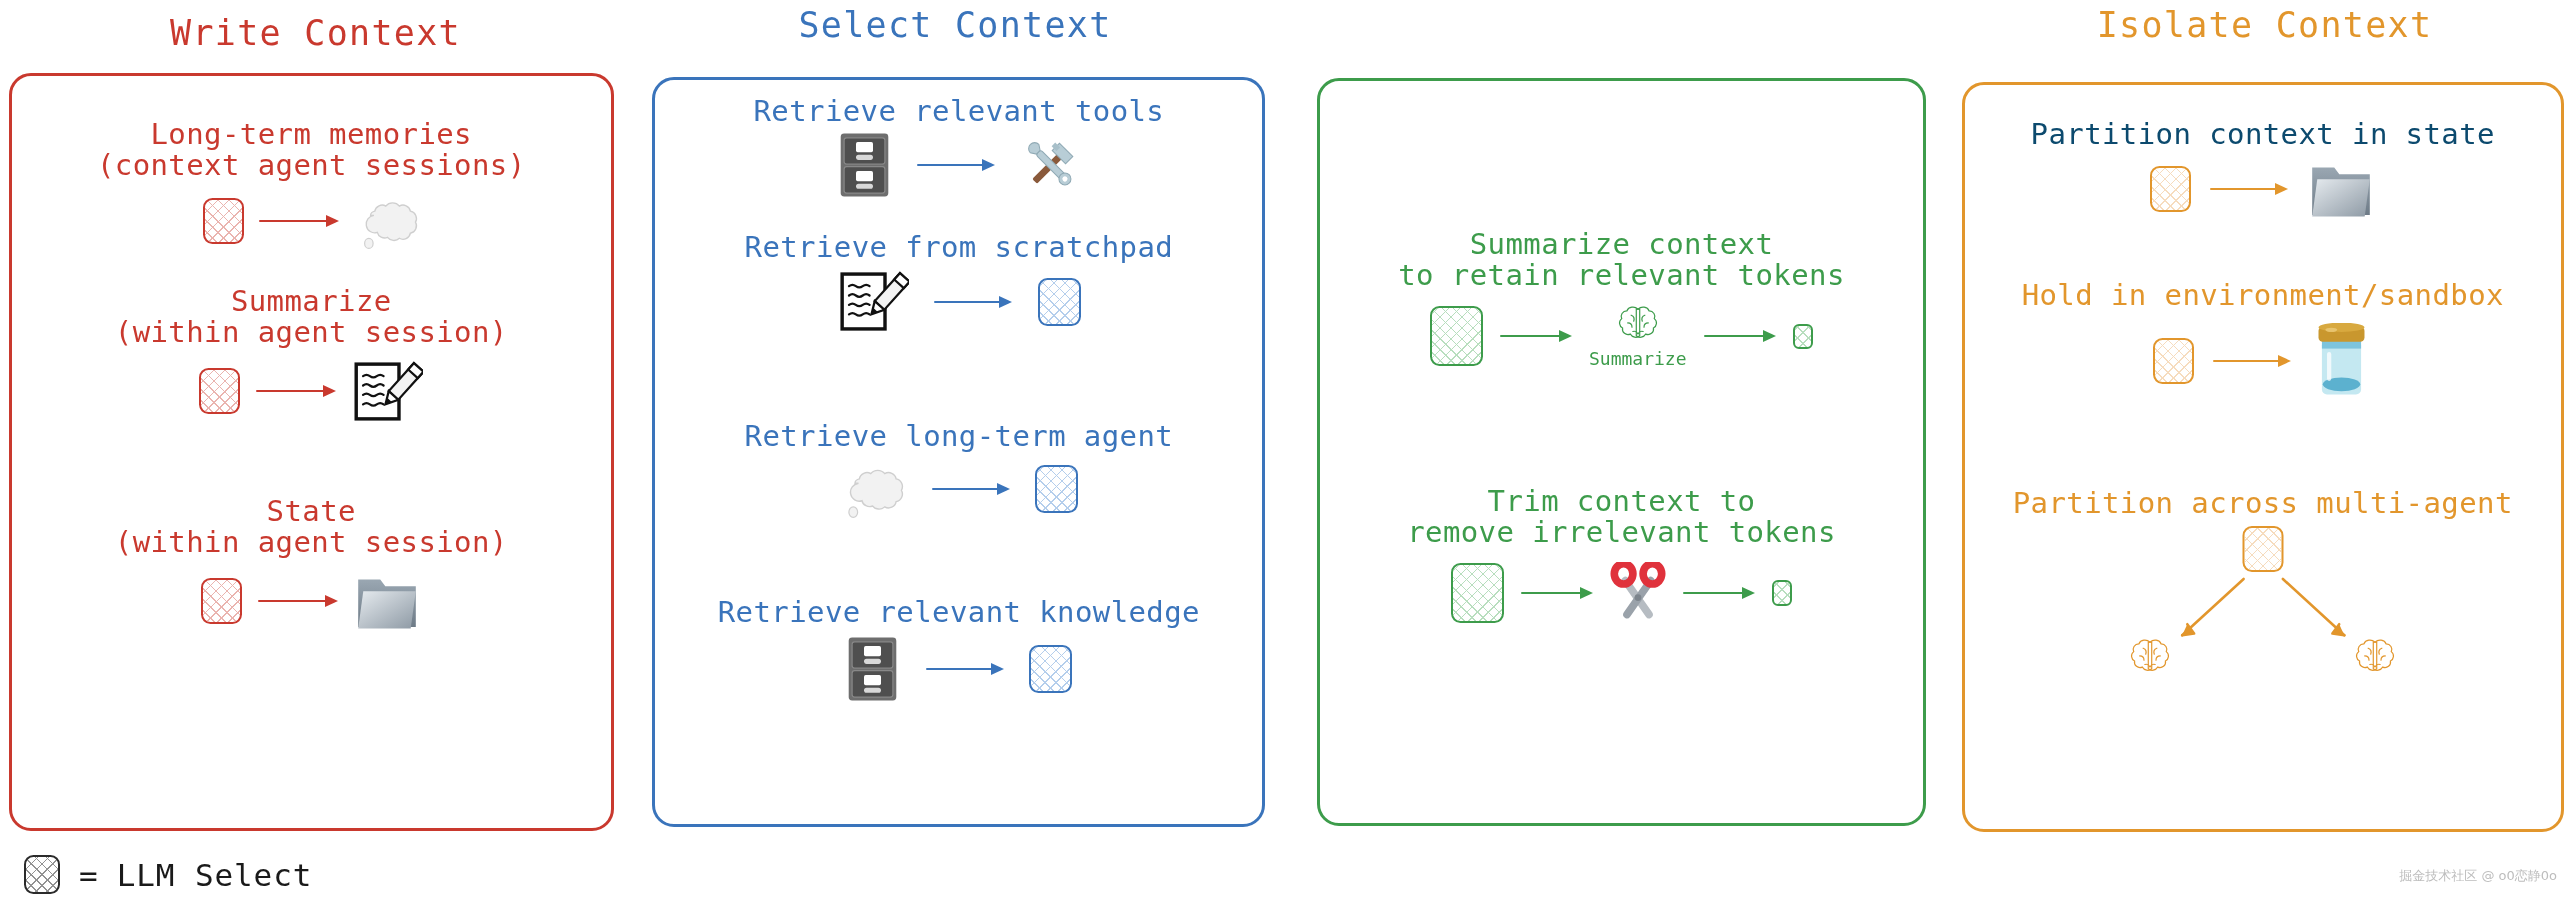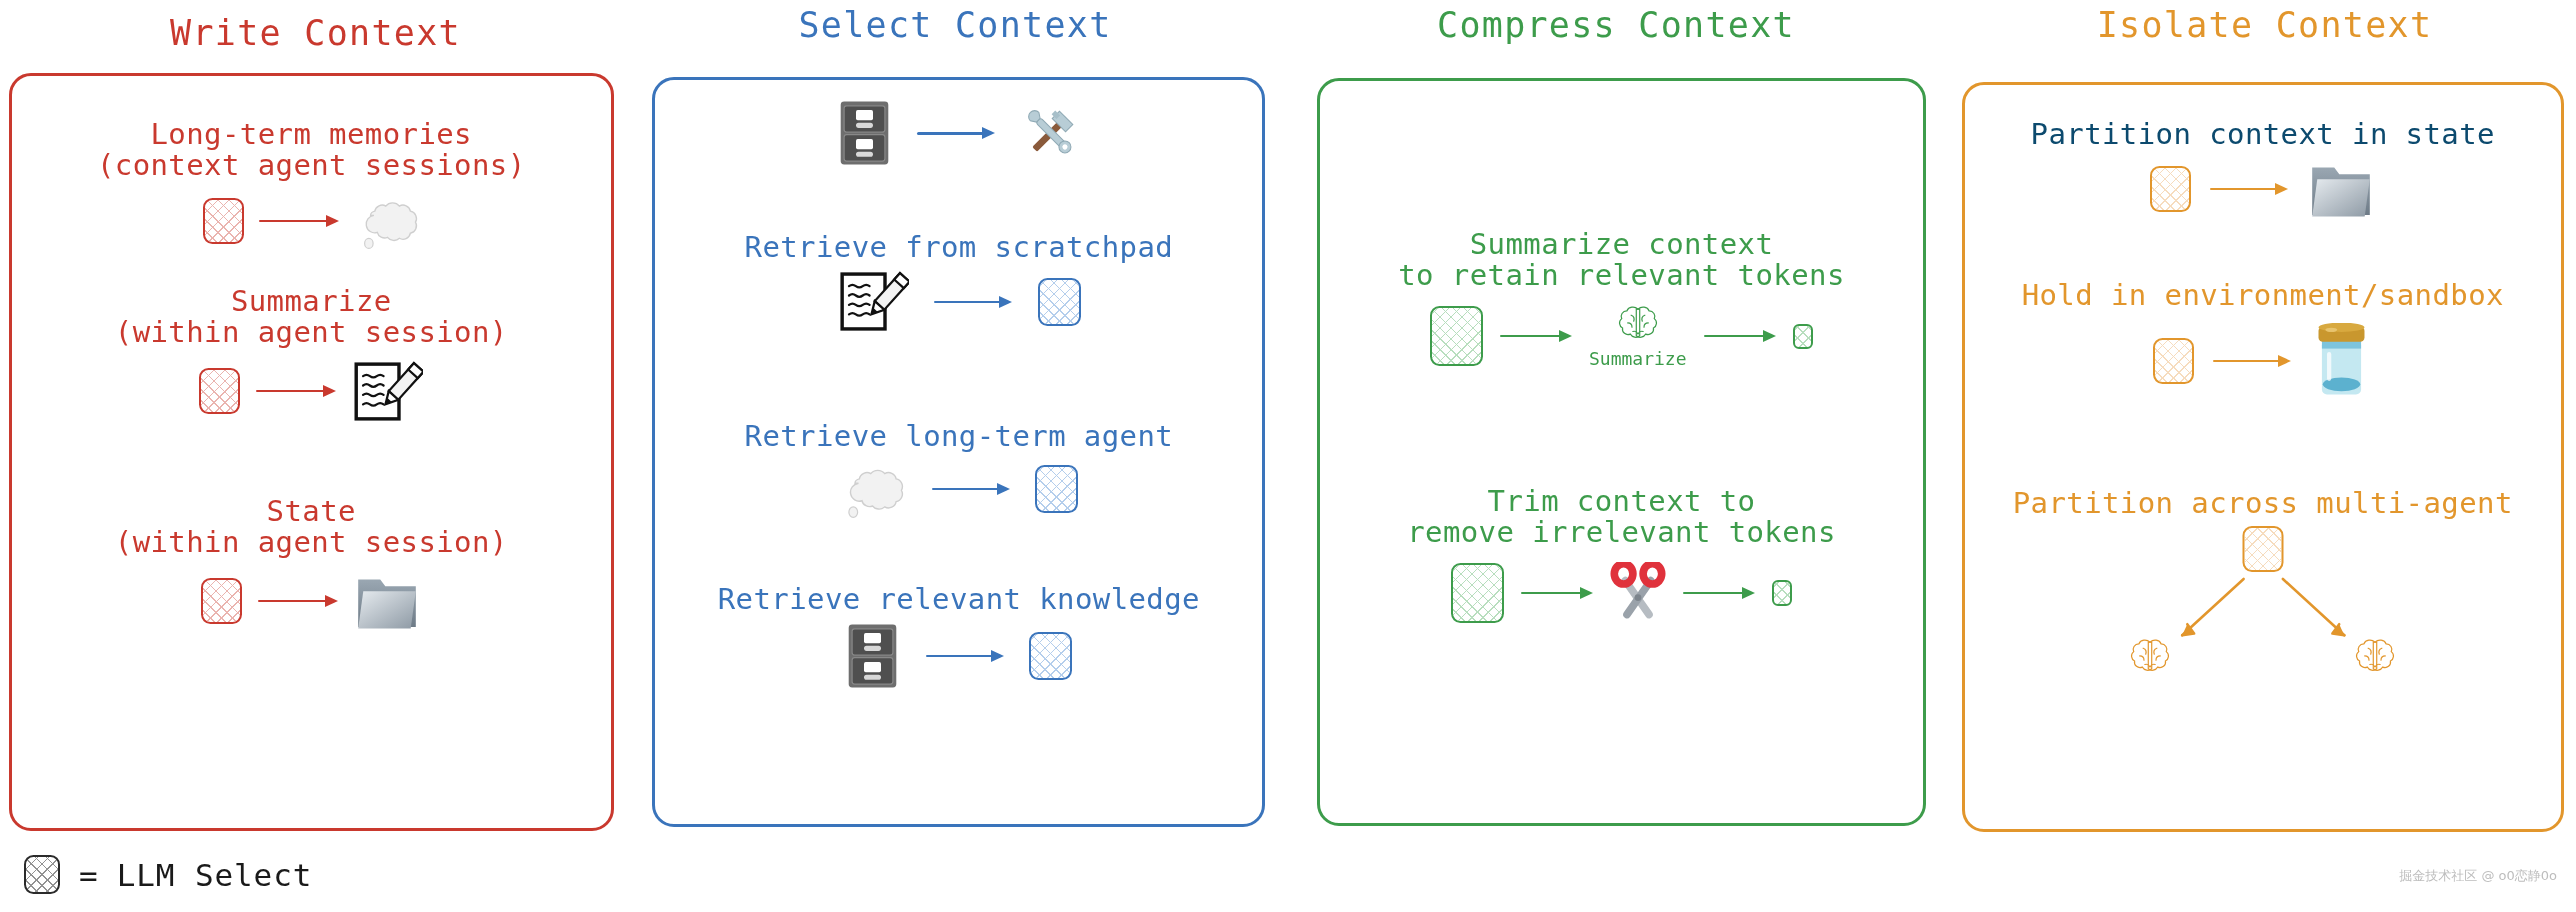--- a/index.html
+++ b/index.html
@@ -187,20 +187,21 @@
         </div>
       </div>
     </div>
   </div>
 
   <div class="column" style="left:631px;width:648px;">
     <div class="col-title" style="color:#3a74bb;">Select Context</div>
     <div class="col-box" style="top:77px;height:744px;border-color:#3a74bb;left:21.3px;right:13.6px;"></div>
 
     <div class="group" style="top:96px;left:21.3px;right:13.6px;">
+      <div class="group-label" style="color:#3a74bb;">Retrieve relevant tools</div>
       <div class="flowrow" style="margin-top:3.4px;">
         <div class="icon-slot">
           <svg width="55" height="68" viewBox="0 0 64 80">
             <rect x="4" y="3" width="56" height="74" rx="4" fill="#6e6e6e"></rect>
             <rect x="8" y="8" width="48" height="31" rx="3" fill="#4f4f4f" stroke="#888" stroke-width="1.4"></rect>
             <rect x="8" y="42" width="48" height="31" rx="3" fill="#4f4f4f" stroke="#888" stroke-width="1.4"></rect>
             <rect x="22" y="13" width="20" height="12" rx="2" fill="#ffffff"></rect>
             <rect x="22" y="28" width="20" height="6" rx="3" fill="#d8d8d8"></rect>
             <rect x="22" y="47" width="20" height="12" rx="2" fill="#ffffff"></rect>
             <rect x="22" y="62" width="20" height="6" rx="3" fill="#d8d8d8"></rect>
@@ -266,21 +267,21 @@
           </svg>
         </div>
         <div class="arrow" style="color:#3a74bb;width:78px;margin:0 25.6px;">
             <span class="shaft"></span>
             <span class="head"></span>
           </div>
         <div class="ctx" style="width:43px;height:48px;color:#77a6dd;border-color:#3a74bb;"></div>
       </div>
     </div>
 
-    <div class="group" style="top:584px;left:21.3px;right:13.6px;">
+    <div class="group" style="top:597px;left:21.3px;right:13.6px;">
       <div class="group-label" style="color:#3a74bb;">Retrieve relevant knowledge</div>
       <div class="flowrow" style="margin-top:6.8px;">
         <div class="icon-slot">
           <svg width="55" height="68" viewBox="0 0 64 80">
             <rect x="4" y="3" width="56" height="74" rx="4" fill="#6e6e6e"></rect>
             <rect x="8" y="8" width="48" height="31" rx="3" fill="#4f4f4f" stroke="#888" stroke-width="1.4"></rect>
             <rect x="8" y="42" width="48" height="31" rx="3" fill="#4f4f4f" stroke="#888" stroke-width="1.4"></rect>
             <rect x="22" y="13" width="20" height="12" rx="2" fill="#ffffff"></rect>
             <rect x="22" y="28" width="20" height="6" rx="3" fill="#d8d8d8"></rect>
             <rect x="22" y="47" width="20" height="12" rx="2" fill="#ffffff"></rect>
@@ -290,21 +291,20 @@
         <div class="arrow" style="color:#3a74bb;width:78px;margin:0 25.6px;">
             <span class="shaft"></span>
             <span class="head"></span>
           </div>
         <div class="ctx" style="width:43px;height:48px;color:#77a6dd;border-color:#3a74bb;"></div>
       </div>
     </div>
   </div>
 
   <div class="column" style="left:1279px;width:674px;">
-    <div class="col-title" style="color:#3d9c4b;">Compress Context</div>
     <div class="col-box" style="top:78px;height:742px;border-color:#3d9c4b;left:38px;right:27px;"></div>
 
     <div class="group" style="top:229px;left:38px;right:27px;">
       <div class="group-label" style="color:#3d9c4b;">Summarize context
 to retain relevant tokens</div>
       <div class="flowrow" style="margin-top:12px;">
         <div class="ctx" style="width:53px;height:60px;color:#7fc389;border-color:#3d9c4b;"></div>
         <div class="arrow thin" style="color:#3d9c4b;width:72px;margin:0 17px;">
             <span class="shaft"></span>
             <span class="head"></span>

